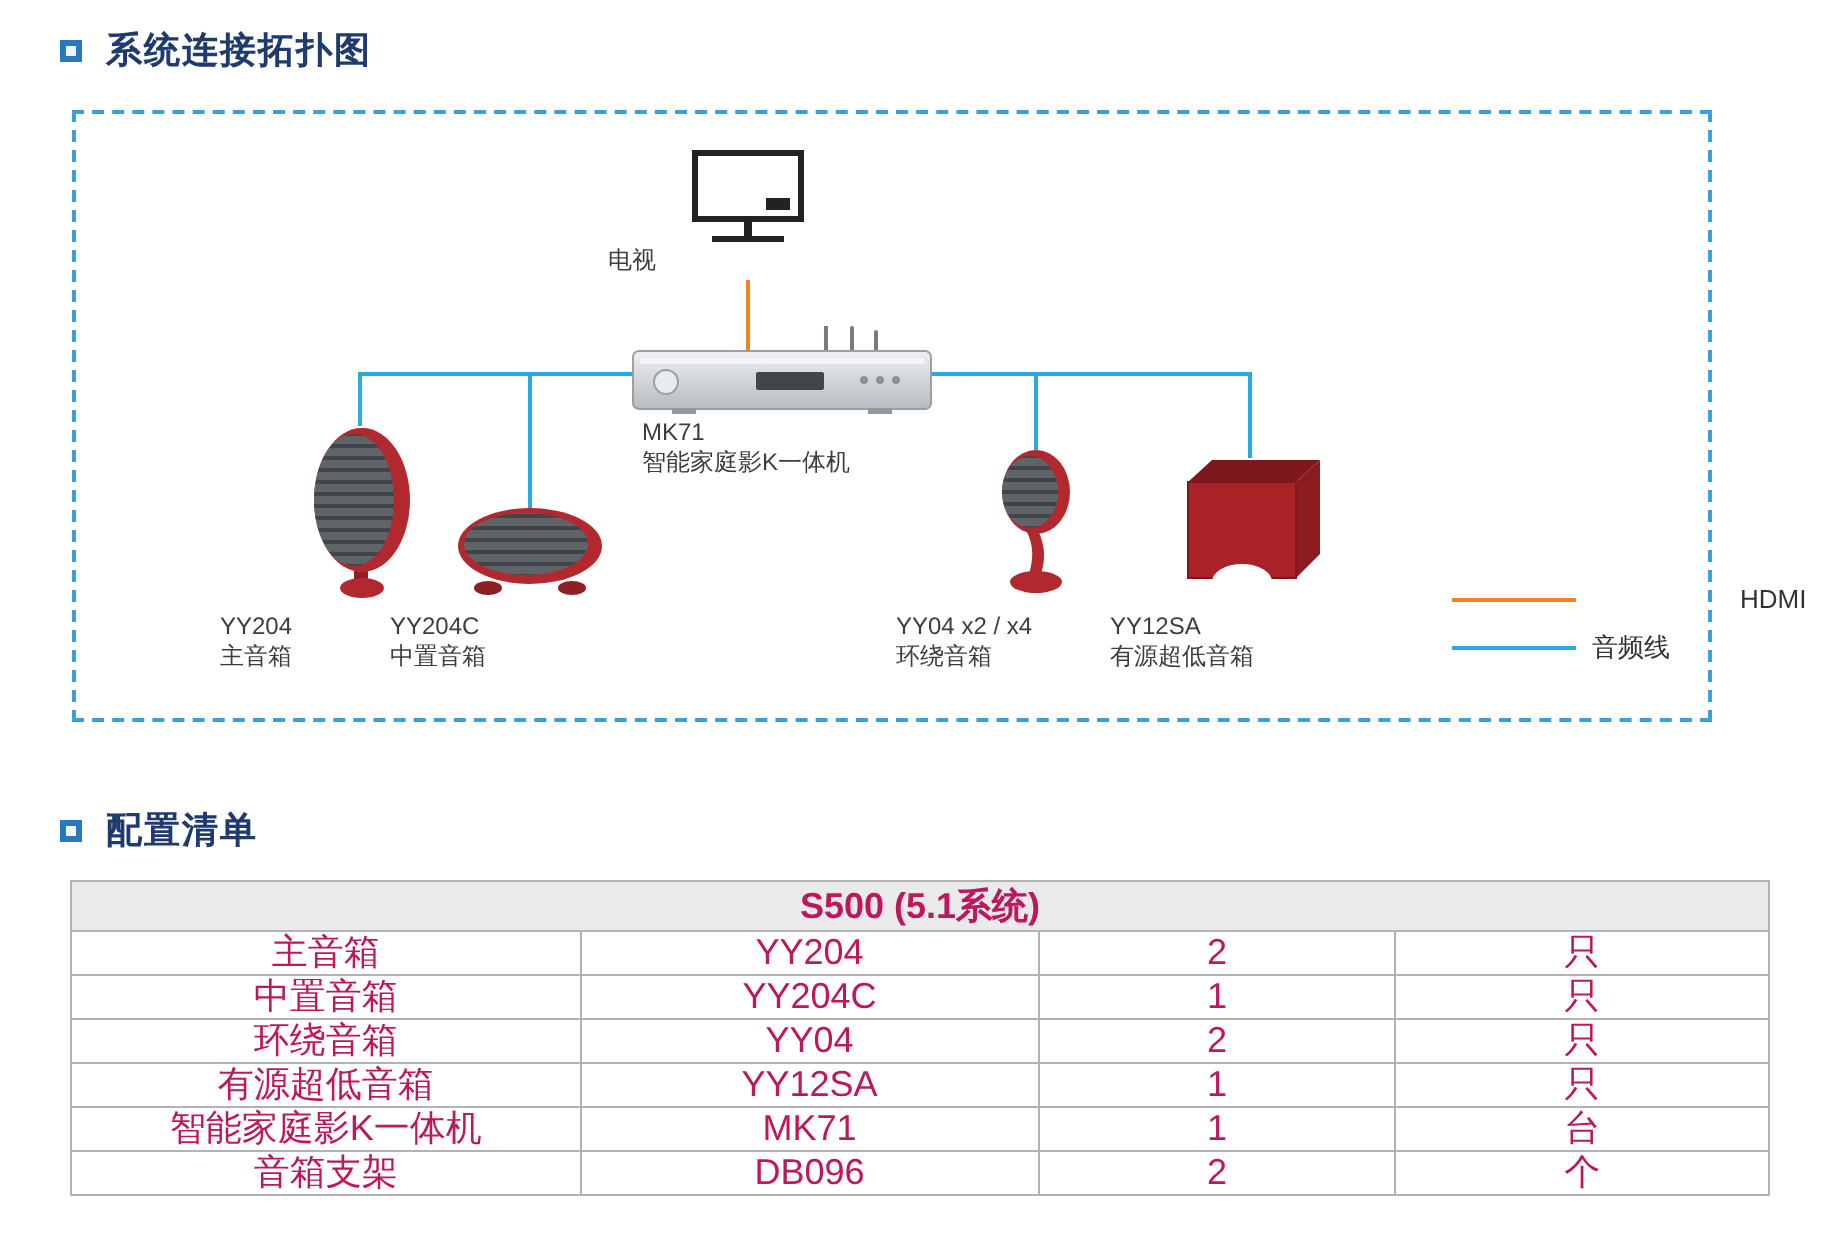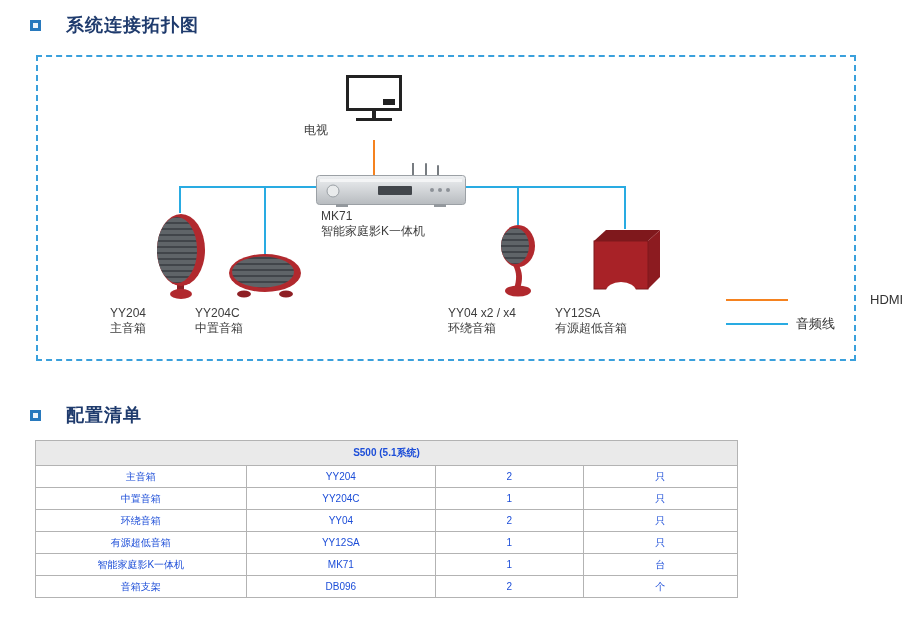--- a/index.html
+++ b/index.html
@@ -4,21 +4,21 @@
 <style>
   * { margin:0; padding:0; box-sizing:border-box; }
   html,body { background:#ffffff; }
   body {
     width:918px; height:630px; position:relative; overflow:hidden;
     font-family:"Liberation Sans","DejaVu Sans",sans-serif; color:#333;
   }
   .page { position:absolute; inset:0; }
 
   
-  .section-heading { position:absolute; display:flex; align-items:center; gap:25px; }
+  .section-heading { position:absolute; display:flex; align-items:center; gap:12px; }
   .section-heading .bullet { width:11px; height:11px; border:3px solid #2879bd; background:#eef5fb; flex:0 0 auto; }
   .section-heading .heading-text { font-size:18px; font-weight:bold; color:#1f3b6d; letter-spacing:1px; }
   #topo-heading { left:30px; top:13px; }
   #config-heading { left:30px; top:403px; }
 
   
   .diagram { position:absolute; left:36px; top:55px; width:820px; height:306px; border:2px dashed #3aa0dc; }
   .abs { position:absolute; }
   .hline { position:absolute; height:2px; }
   .vline { position:absolute; width:2px; }
@@ -33,22 +33,22 @@
   .tv-screen { position:absolute; left:2px; top:2px; width:56px; height:36px; border:3px solid #222; background:#fff; }
   .tv-screen-detail { position:absolute; right:4px; bottom:3px; width:12px; height:6px; background:#222; }
   .tv-neck { position:absolute; left:28px; top:38px; width:4px; height:7px; background:#222; }
   .tv-base { position:absolute; left:12px; top:45px; width:36px; height:3px; background:#222; }
 
   
   .legend-label { position:absolute; font-size:13px; color:#333; line-height:14px; }
 
   
   .config-table {
-    position:absolute; left:35px; top:440px; width:703px;
-    border-collapse:collapse; table-layout:fixed; font-size:10px; color:#1d4ed8;
+    position:absolute; left:35px; top:440px; width:850px;
+    border-collapse:collapse; table-layout:fixed; font-size:18px; color:#be185d;
   }
   .config-table th, .config-table td {
     border:1px solid #b3b3b3; text-align:center; padding:0;
     height:21px; line-height:21px; font-weight:normal; overflow:hidden; white-space:nowrap;
   }
   .config-table .title-row th { background:#eaeaea; font-weight:bold; height:24px; line-height:24px; }
   .config-table .head-row th { background:#d6d6d6; font-weight:bold; height:22px; line-height:22px; }
   .config-table td { background:#ffffff; }
 </style>
 </head>

